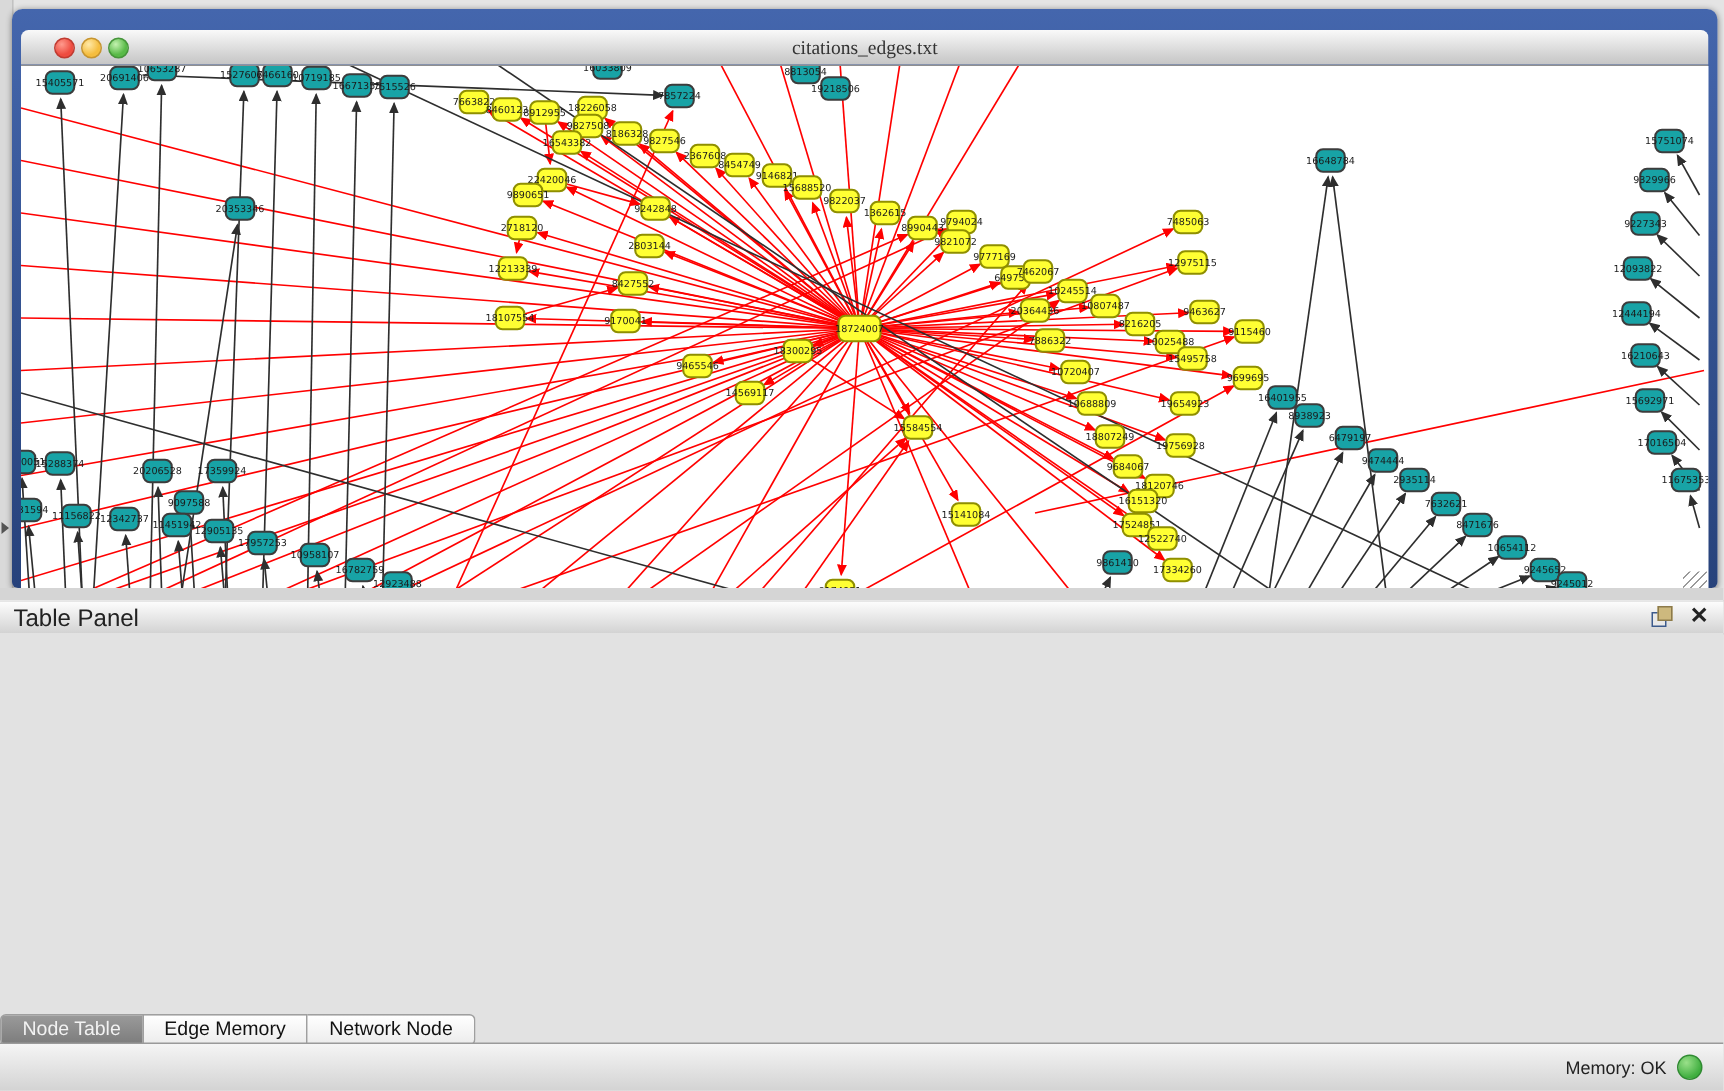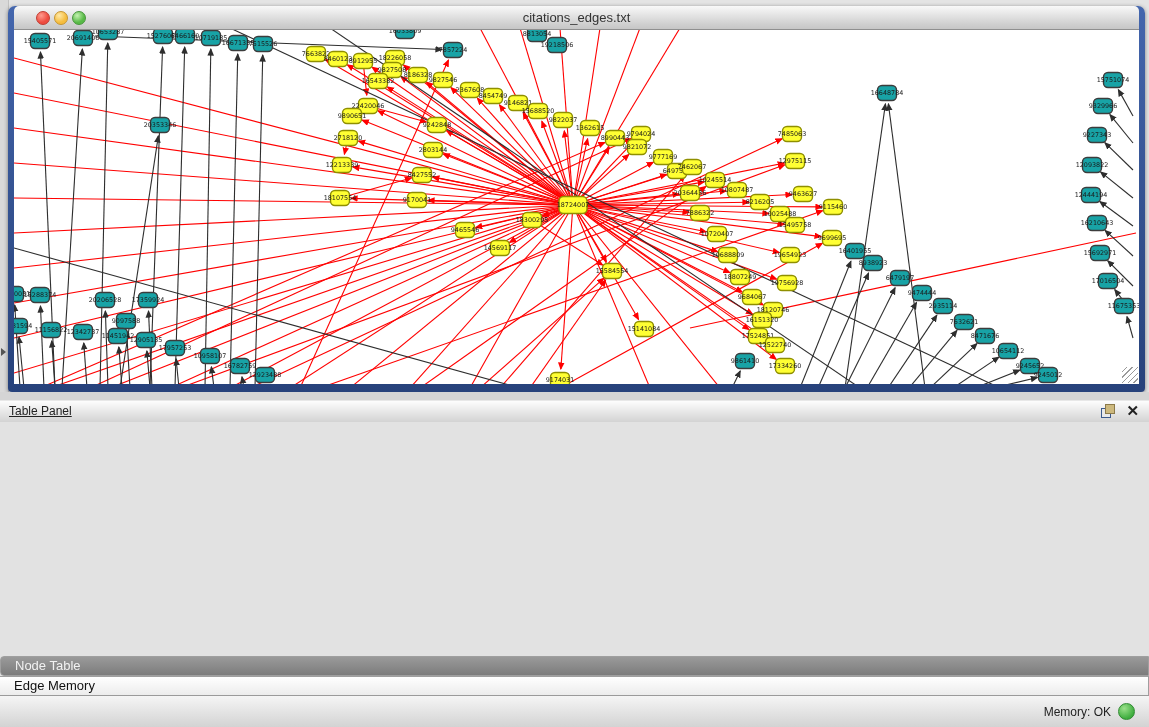--- a/index.html
+++ b/index.html
@@ -5,46 +5,46 @@
   html,body{margin:0;padding:0;}
   body{width:1149px;height:727px;position:relative;overflow:hidden;
        background:#e4e4e4;font-family:"Liberation Sans",sans-serif;
        -webkit-font-smoothing:antialiased;}
   
   .desktop-strip{position:absolute;left:0;top:0;width:8px;height:392px;background:#d9d9d9;border-right:1px solid #c2c2c2;}
   .sash{position:absolute;left:1px;top:348px;width:0;height:0;border-top:4px solid transparent;border-bottom:4px solid transparent;border-left:5px solid #555;}
   .frame{position:absolute;left:8px;top:6px;width:1137px;height:386px;
          background:linear-gradient(180deg,#4466ad 0%,#33518f 55%,#27427b 100%);
          border-radius:7px 7px 4px 4px;box-shadow:0 1px 4px rgba(0,0,0,.45);}
-  .titlebar{margin:0 6px 0 6px;height:23px;border-radius:5px 5px 0 0;
+  .titlebar{margin:14px 6px 0 6px;height:23px;border-radius:5px 5px 0 0;
             background:linear-gradient(#f9f9f9,#cfcfcf 80%,#c6c6c6);
-            border-bottom:1px solid #8f8f8f;position:relative;}
+            border-bottom:1px solid #8f8f8f;position:relative;font-family:Liberation Serif, serif;}
   .title-text{position:absolute;left:0;right:0;top:4px;text-align:center;font-size:13px;color:#333;}
   .tl{position:absolute;top:5px;width:12px;height:12px;border-radius:50%;}
   .tl.red{left:22px;background:radial-gradient(circle at 35% 30%,#ff9a8d,#ee4c40 60%);border:1px solid #c03b31;}
   .tl.yel{left:40px;background:radial-gradient(circle at 35% 30%,#ffe9a8,#f5bd3e 60%);border:1px solid #c7952f;}
   .tl.grn{left:58px;background:radial-gradient(circle at 35% 30%,#c4f2b0,#58ba47 60%);border:1px solid #46953a;}
   .canvas{margin:0 6px;height:354px;background:#fff;position:relative;overflow:hidden;}
   .canvas svg{display:block;}
   .grip{position:absolute;right:1px;bottom:1px;width:16px;height:16px;
         background:repeating-linear-gradient(135deg,transparent 0 3px,#9a9a9a 3px 4px);}
   
   .divider{position:absolute;left:0;top:392px;width:1149px;height:8px;background:#d5d5d5;border-bottom:1px solid #bdbdbd;}
   
   .panel-header{position:absolute;left:0;top:400px;width:1149px;height:21px;
                 background:linear-gradient(#fdfdfd,#d3d3d3);border-bottom:1px solid #9f9f9f;border-top:1px solid #e8e8e8;}
-  .panel-title{position:absolute;left:9px;top:3px;font-size:12px;color:#222;text-decoration:underline;}
+  .panel-title{position:absolute;left:9px;top:3px;font-size:16px;color:#222;}
   .ph-icon{position:absolute;top:3px;cursor:default;}
   .float-icon{right:34px;width:14px;height:14px;}
   .float-icon .sq1{position:absolute;left:0;bottom:0;width:8px;height:8px;border:1px solid #3c5a8c;background:#e9e9e9;}
   .float-icon .sq2{position:absolute;right:0;top:0;width:8px;height:8px;border:1px solid #8c7a4a;background:#cdb97e;}
   .close-icon{right:10px;font-size:15px;font-weight:bold;color:#222;line-height:14px;}
   .panel-bg{position:absolute;left:0;top:422px;width:1149px;height:273px;background:#e2e2e2;}
   
-  .tabs{position:absolute;left:0;top:676px;width:1149px;height:20px;display:flex;justify-content:center;flex-direction:column;}
+  .tabs{position:absolute;left:0;top:676px;width:947px;height:20px;display:flex;justify-content:flex-start;}
   .seg{height:19px;line-height:18px;font-size:13px;padding:0 14px;border:1px solid #9f9f9f;border-left:none;
        background:linear-gradient(#ffffff,#ececec);color:#111;}
   .seg.first{border-left:1px solid #9f9f9f;border-radius:4px 0 0 4px;background:linear-gradient(#9a9a9a,#7c7c7c);color:#f2f2f2;}
   .seg.last{border-radius:0 4px 4px 0;}
   
   .statusbar{position:absolute;left:0;top:695px;width:1149px;height:32px;
              background:linear-gradient(#f5f5f5,#d2d2d2);border-top:1px solid #9a9a9a;text-align:right;}
   .mem-label{position:absolute;right:38px;top:9px;font-size:12px;color:#222;}
   .mem-dot{position:absolute;right:14px;top:7px;width:15px;height:15px;border-radius:50%;
            background:radial-gradient(circle at 35% 30%,#9ae08a,#3fae3f 70%);border:1px solid #2f8a31;}

